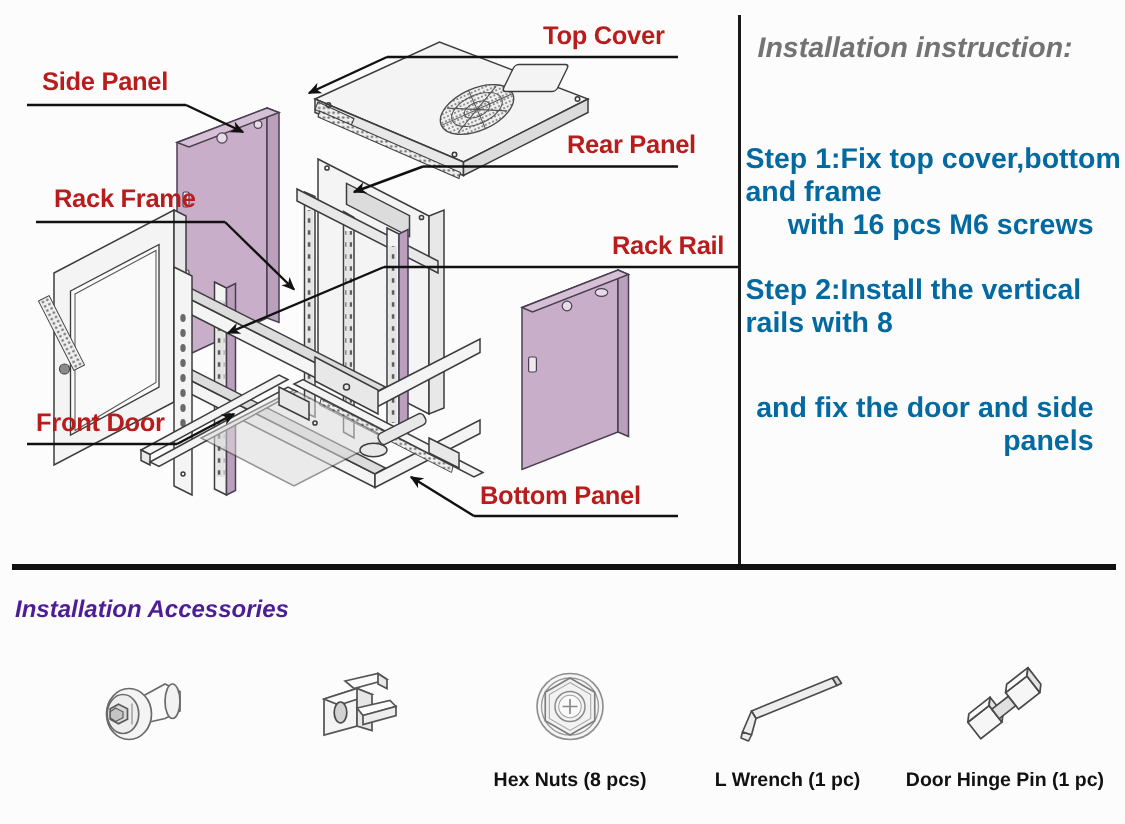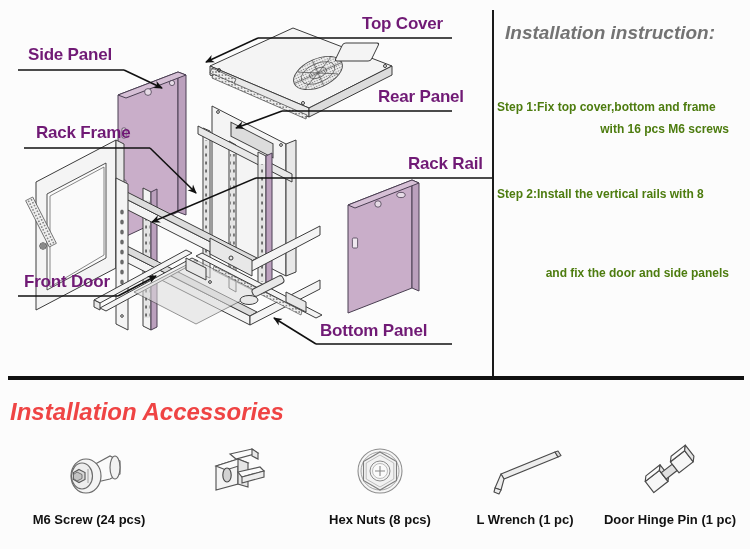--- a/index.html
+++ b/index.html
@@ -35,54 +35,54 @@
     width: 736px;
     height: 4px;
     background: #111111;
   }
   
   .callout {
     position: absolute;
     font-family: "Liberation Sans", sans-serif;
     font-weight: bold;
     font-size: 17px;
-    color: #701a75;
+    color: #b91c1c;
     white-space: nowrap;
     letter-spacing: -0.2px;
   }
   
   .instr-title {
     position: absolute;
     left: 505px;
     top: 22px;
     font-size: 19px;
     font-weight: bold;
     font-style: italic;
     color: #737373;
     white-space: nowrap;
   }
   .instr-step {
     position: absolute;
-    font-size: 12px;
+    font-size: 19px;
     font-weight: bold;
-    color: #4d7c0f;
+    color: #0369a1;
     line-height: 22px;
     width: 252px;
   }
   .instr-step .l1 { display: block; text-align: left; }
   .instr-step .l2 { display: block; text-align: right; padding-right: 20px;}
   
   .acc-title {
     position: absolute;
     left: 10px;
     top: 398px;
-    font-size: 24px;
+    font-size: 16px;
     font-weight: bold;
     font-style: italic;
-    color: #ef4444;
+    color: #4c1d95;
     white-space: nowrap;
   }
   .acc-item {
     position: absolute;
     top: 436px;
     width: 150px;
     text-align: center;
   }
   .acc-art {
     height: 70px;
@@ -359,21 +359,20 @@
 
           <ellipse cx="42" cy="36" rx="15" ry="17" fill="#f4f4f4"></ellipse>
           <ellipse cx="38" cy="36" rx="10.5" ry="13" fill="#ededed"></ellipse>
 
           <path d="M35,29.5 L41,32.5 L41,39.5 L35,42.5 L29.5,39.5 L29.5,32.5 Z" fill="#d8d8d8" stroke="#5a5a5a"></path>
           <path d="M33,32 L38,34.5 L38,38.5 L33,41 L29.5,38.5 L29.5,34.5 Z" fill="#c4c4c4" stroke="#5a5a5a" stroke-width="0.8"></path>
         </g>
         <path d="M44,29 L44,43" stroke="#8a8a8a" stroke-width="0.8" fill="none"></path>
       </svg>
     </div>
-    <div class="acc-label">M6 Screw (24 pcs)</div>
   </div>
 
   <div class="acc-item" style="left:160px;">
     <div class="acc-art">
       <svg width="90" height="62" viewBox="0 0 90 62">
         <g fill="#f7f7f7" stroke="#555" stroke-width="1.15">
 
           <path d="M40,14 L62,9 L68,13 L46,19 Z" fill="#fbfbfb"></path>
           <path d="M62,9 L68,13 L68,19 L62,16 Z" fill="#e8e8e8"></path>
 

